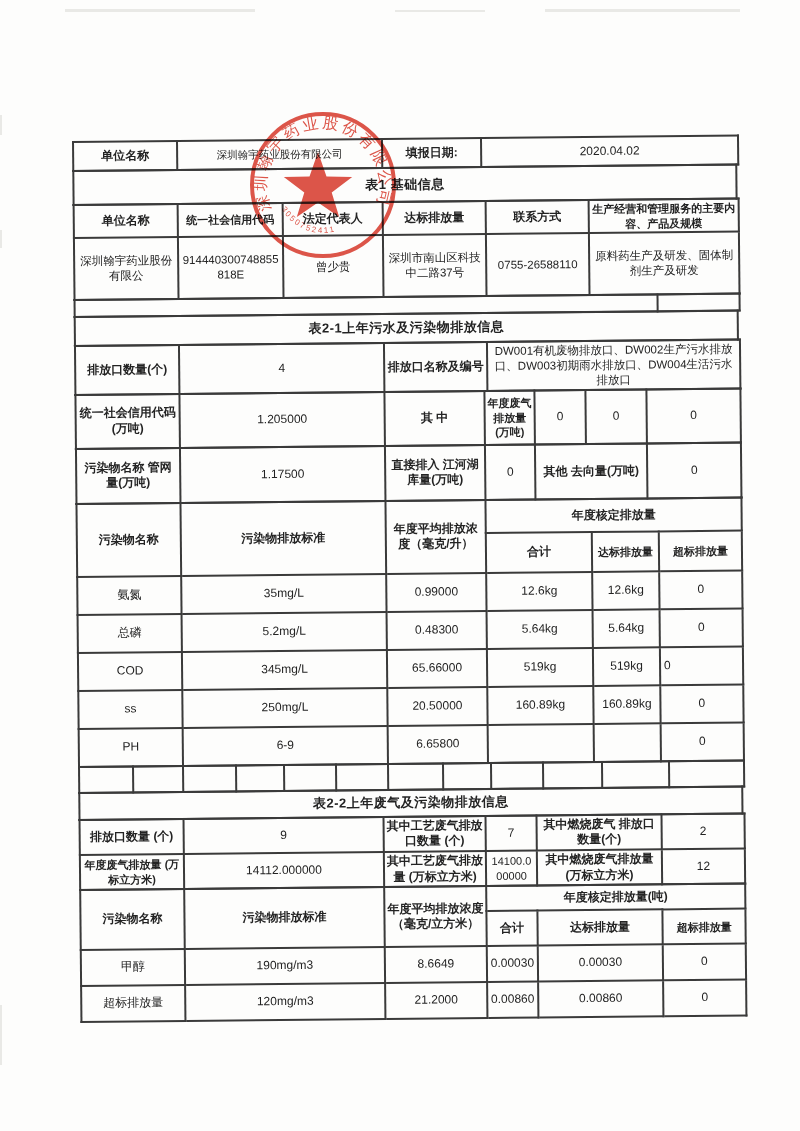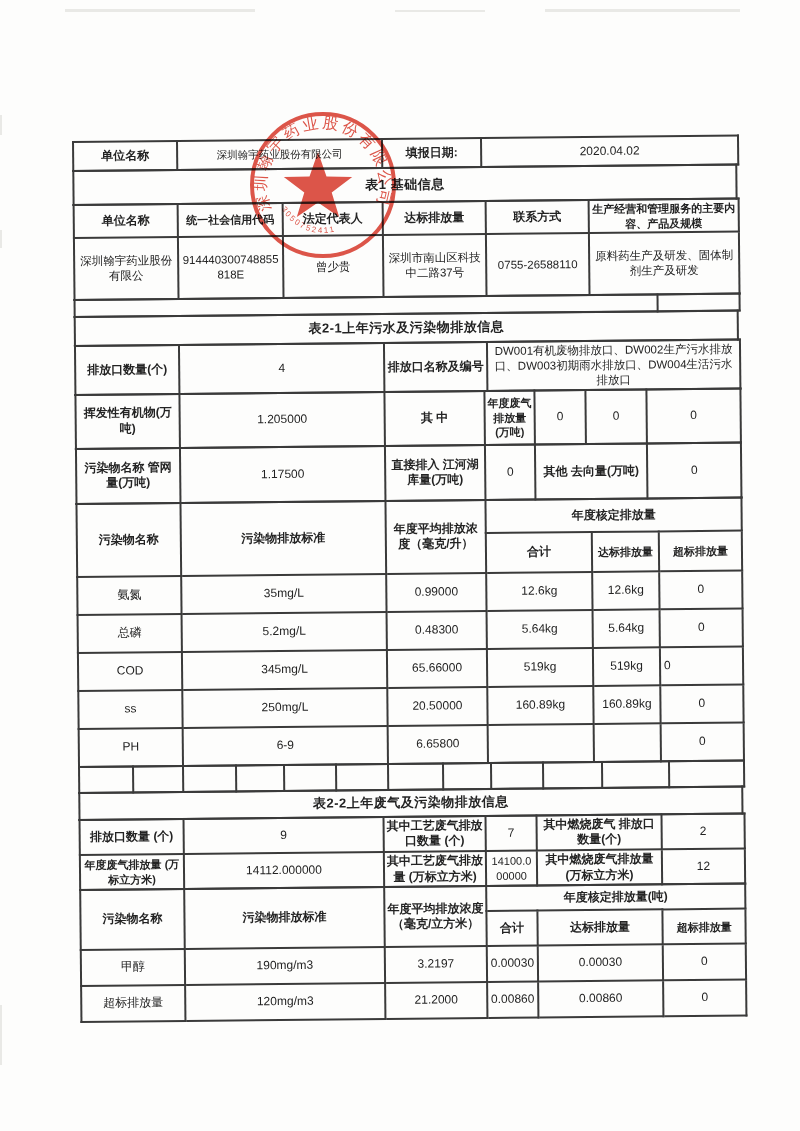--- a/index.html
+++ b/index.html
@@ -137,21 +137,21 @@
           <col style="width:104px">
           <col style="width:205px">
           <col style="width:100px">
           <col style="width:50px">
           <col style="width:51px">
           <col style="width:61px">
           <col style="width:94px">
         </colgroup>
       <tbody>
           <tr style="height:54px">
-        <td class="b">挥发性有机物(万吨)</td>
+        <td class="b">统一社会信用代码(万吨)</td>
         <td>1.205000</td>
         <td class="b">其 中</td>
         <td class="b sm">年度废气排放量(万吨)</td>
         <td>0</td>
         <td>0</td>
         <td>0</td>
       </tr>
     </tbody>
       </table>
 
@@ -327,21 +327,21 @@
         <td class="b" colspan="3">年度核定排放量(吨)</td>
       </tr>
       <tr style="height:35px">
         <td class="b">合计</td>
         <td class="b">达标排放量</td>
         <td class="b sm">超标排放量</td>
       </tr>
       <tr style="height:36px">
         <td>甲醇</td>
         <td>190mg/m3</td>
-        <td>3.2197</td>
+        <td>8.6649</td>
         <td>0.00030</td>
         <td>0.00030</td>
         <td>0</td>
       </tr>
       <tr style="height:36px">
         <td>超标排放量</td>
         <td>120mg/m3</td>
         <td>21.2000</td>
         <td>0.00860</td>
         <td>0.00860</td>

